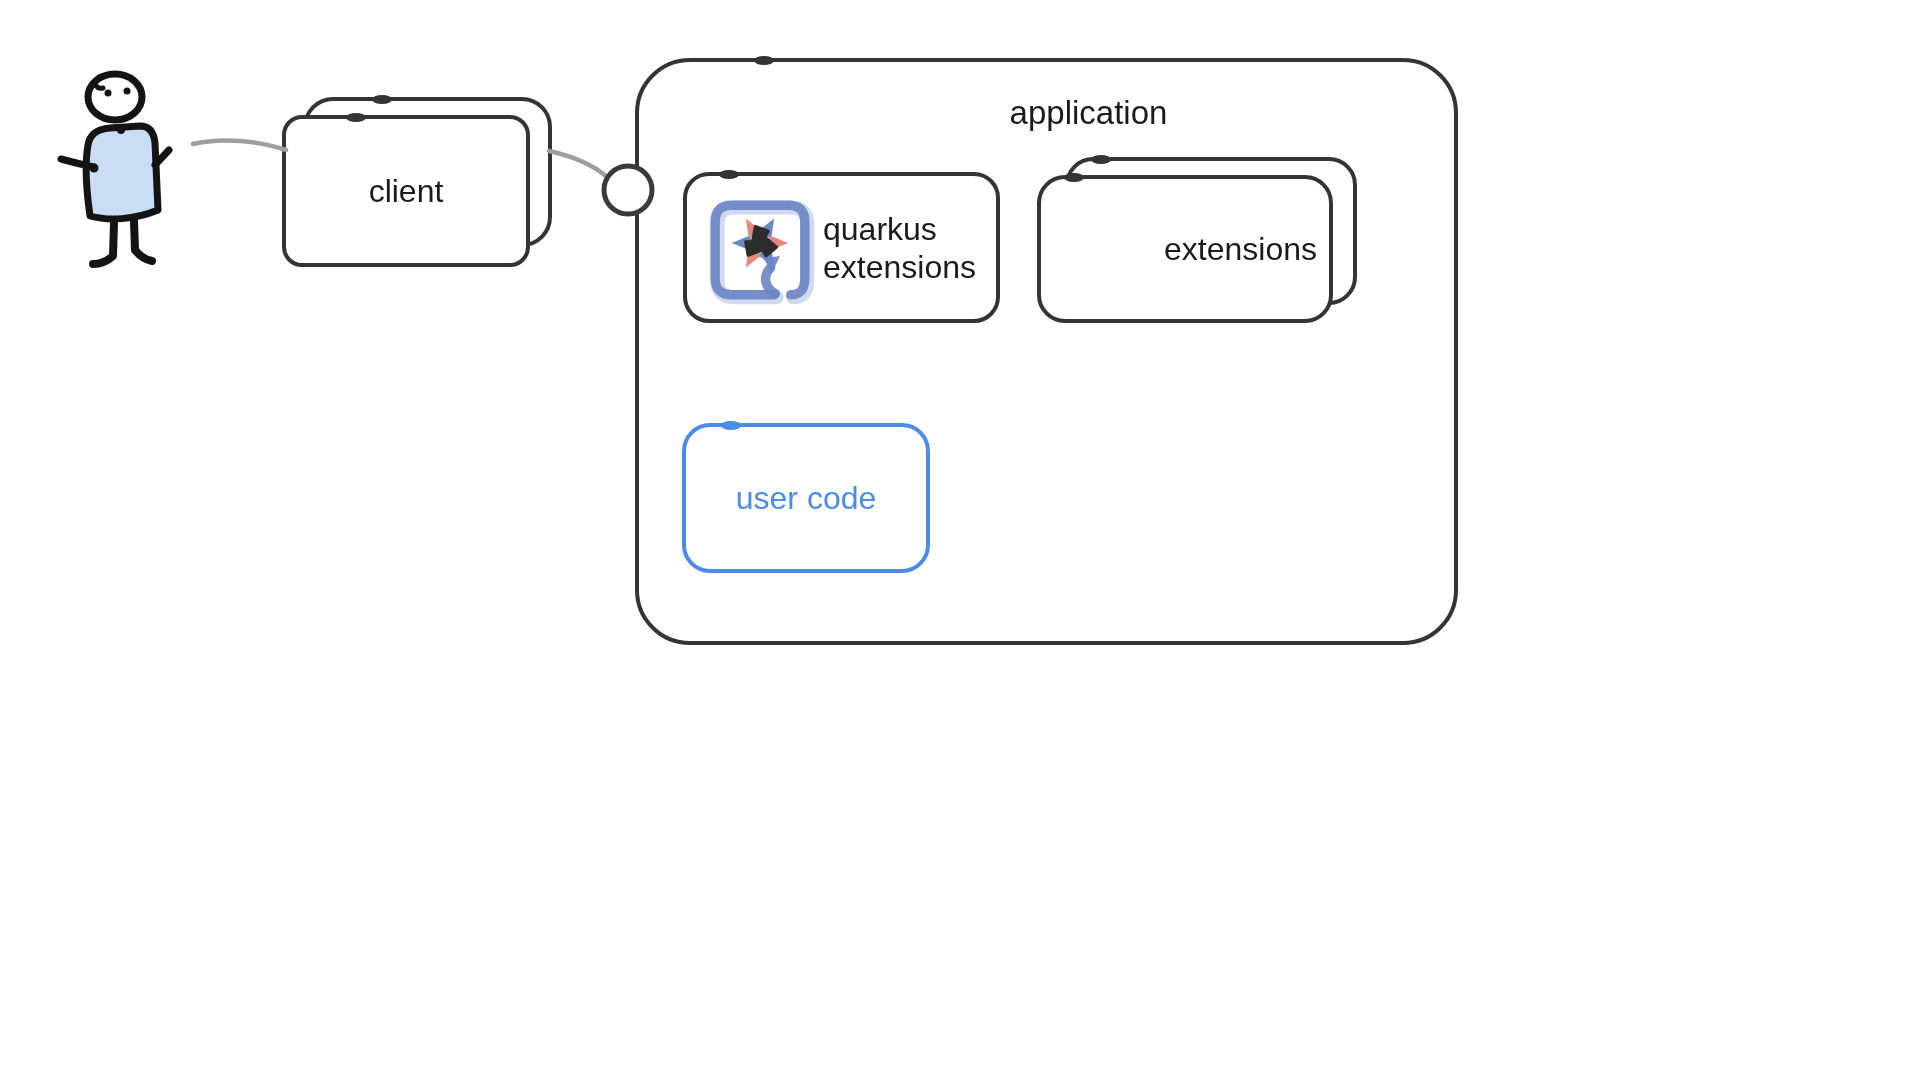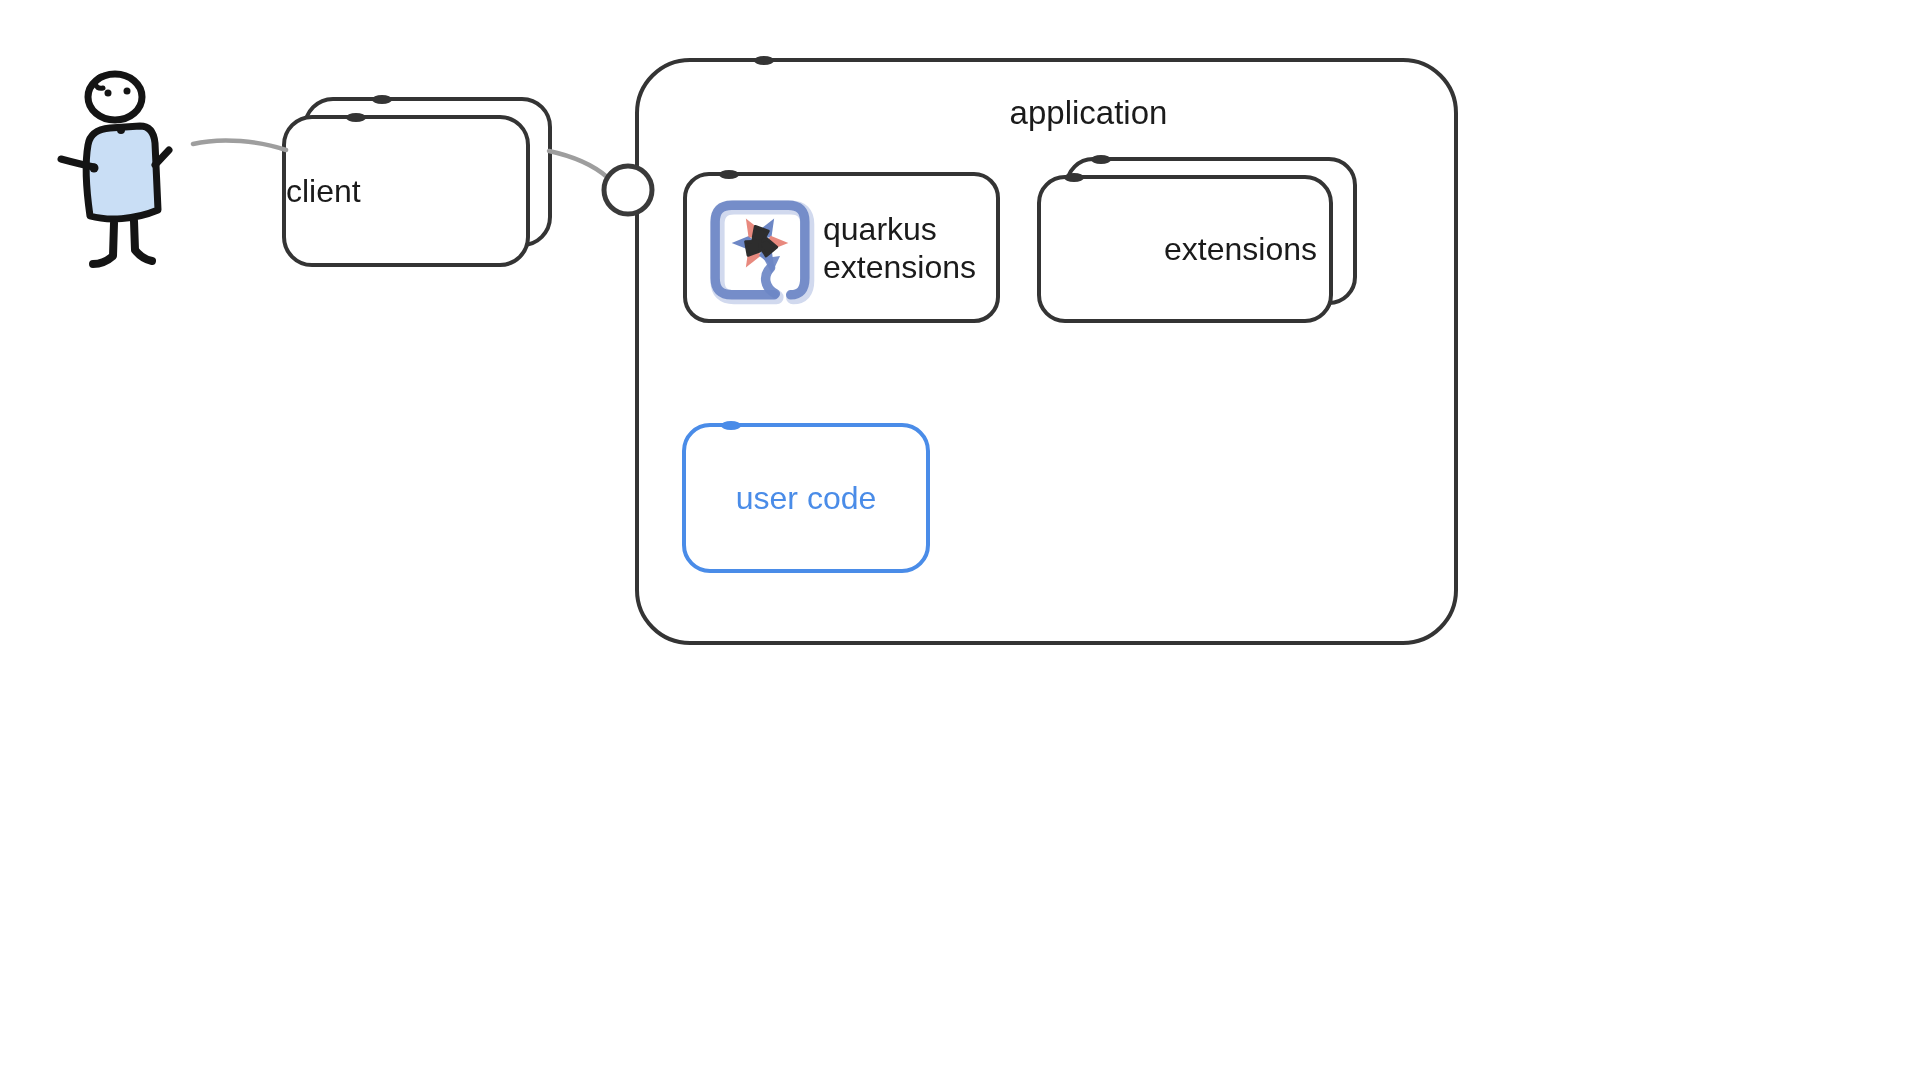--- a/index.html
+++ b/index.html
@@ -28,22 +28,22 @@
   .knot {
     position: absolute;
     top: -6px;
     width: 20px;
     height: 9px;
     border-radius: 50%;
     background: #343434;
   }
   
   #client-back  { left: 303px; top: 97px;  width: 249px; height: 150px; border-radius: 30px; z-index: 3; }
-  #client-front { left: 282px; top: 115px; width: 248px; height: 152px; border-radius: 30px; z-index: 4;
-                  display: flex; align-items: center; justify-content: flex-start; }
+  #client-front { left: 282px; top: 115px; width: 248px; height: 152px; border-radius: 20px; z-index: 4;
+                  display: flex; align-items: center; justify-content: center; }
   
   #app-box { left: 635px; top: 58px; width: 823px; height: 587px; border-radius: 55px; z-index: 1; }
   #app-label { left: 635px; top: 94px; width: 823px; text-align: center; font-size: 33px; z-index: 2; margin-left: 42px; }
   
   #quarkus-box { left: 683px; top: 172px; width: 317px; height: 151px; border-radius: 26px; z-index: 2; }
   #quarkus-logo { left: 14px; top: 15px; width: 118px; height: 118px; position: absolute; }
   #quarkus-label { position: absolute; left: 136px; top: 0; height: 100%;
                    display: flex; flex-direction: column; justify-content: center; line-height: 38px; }
   
   #ext-back  { left: 1065px; top: 157px; width: 292px; height: 148px; z-index: 2; }

